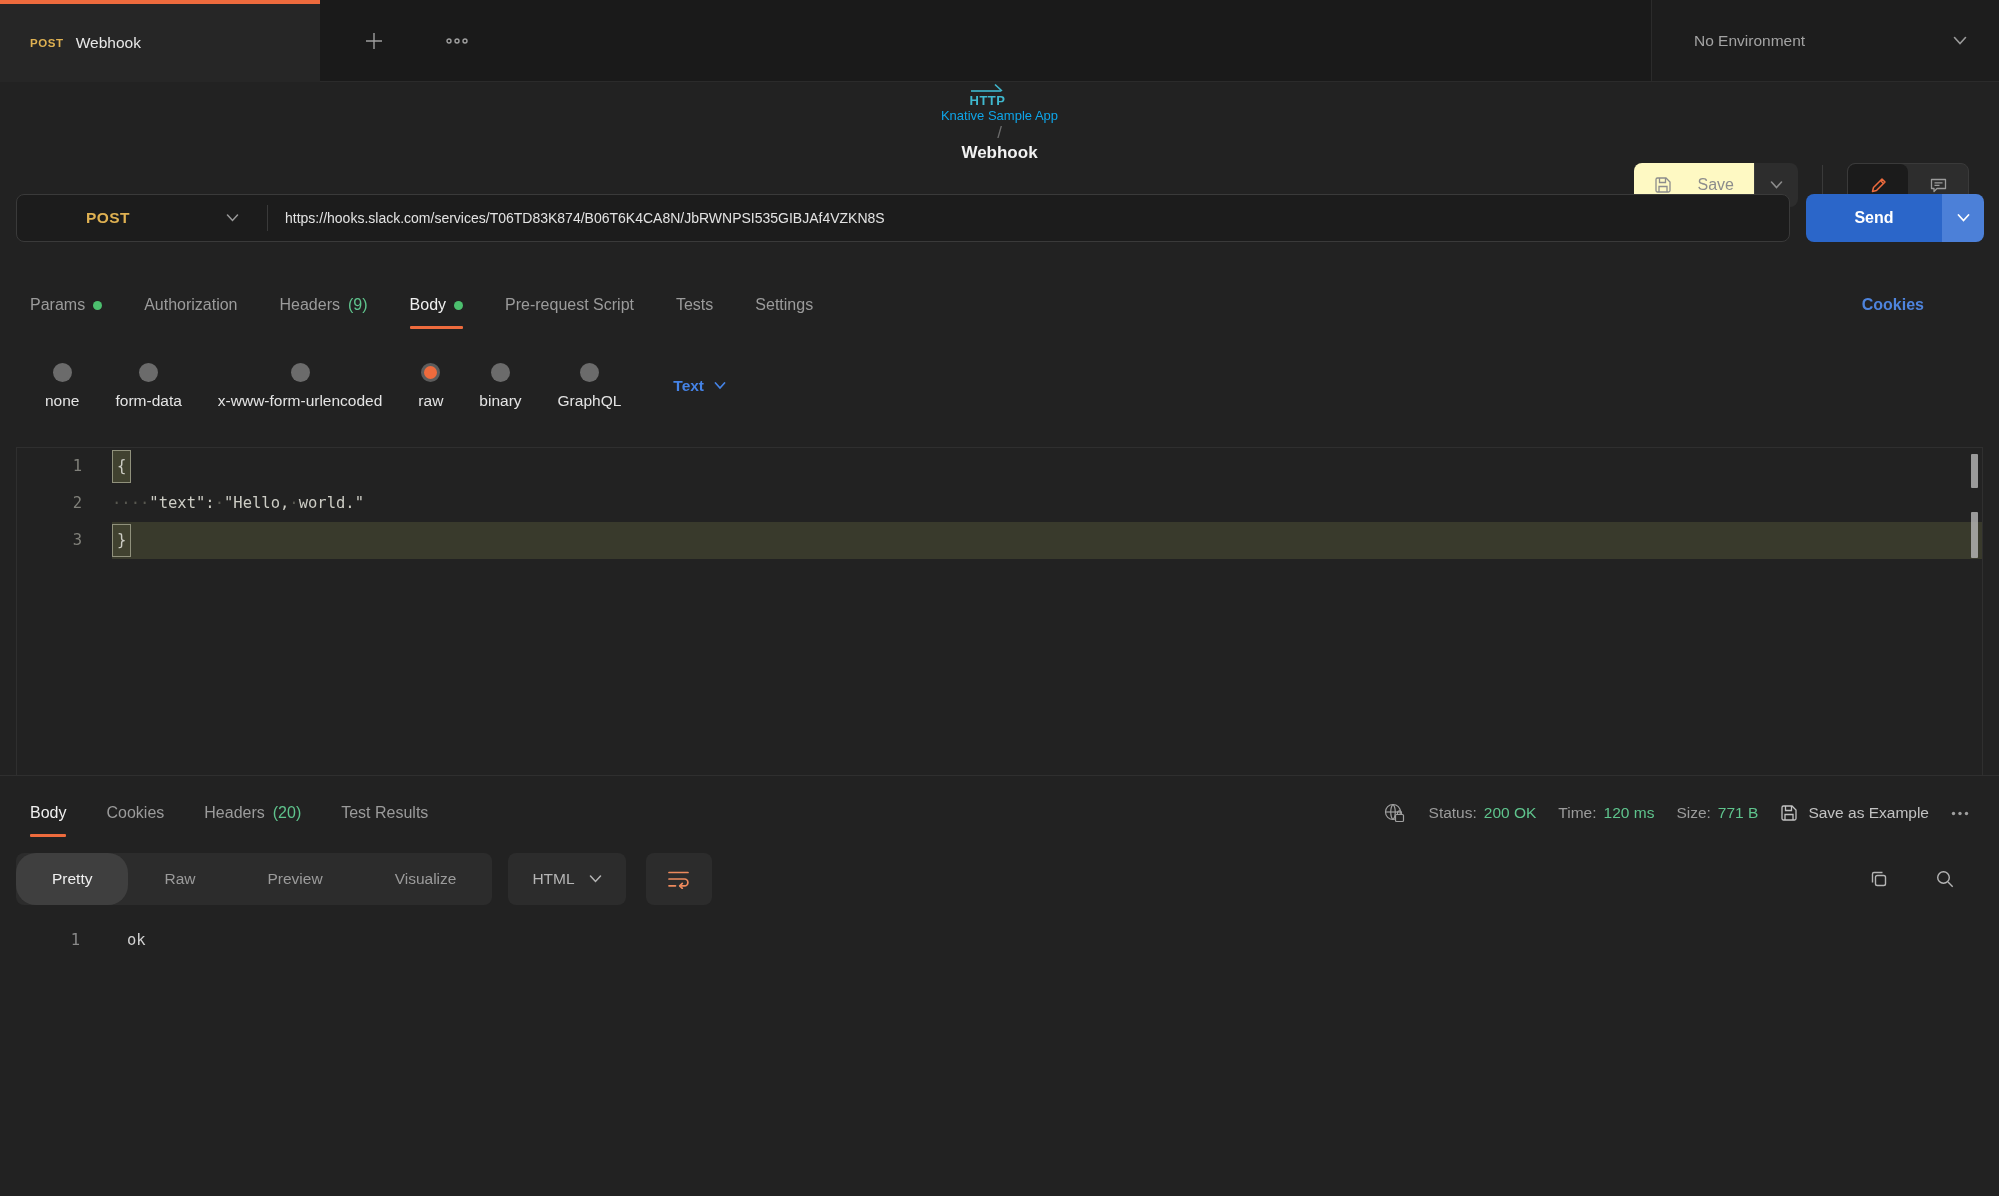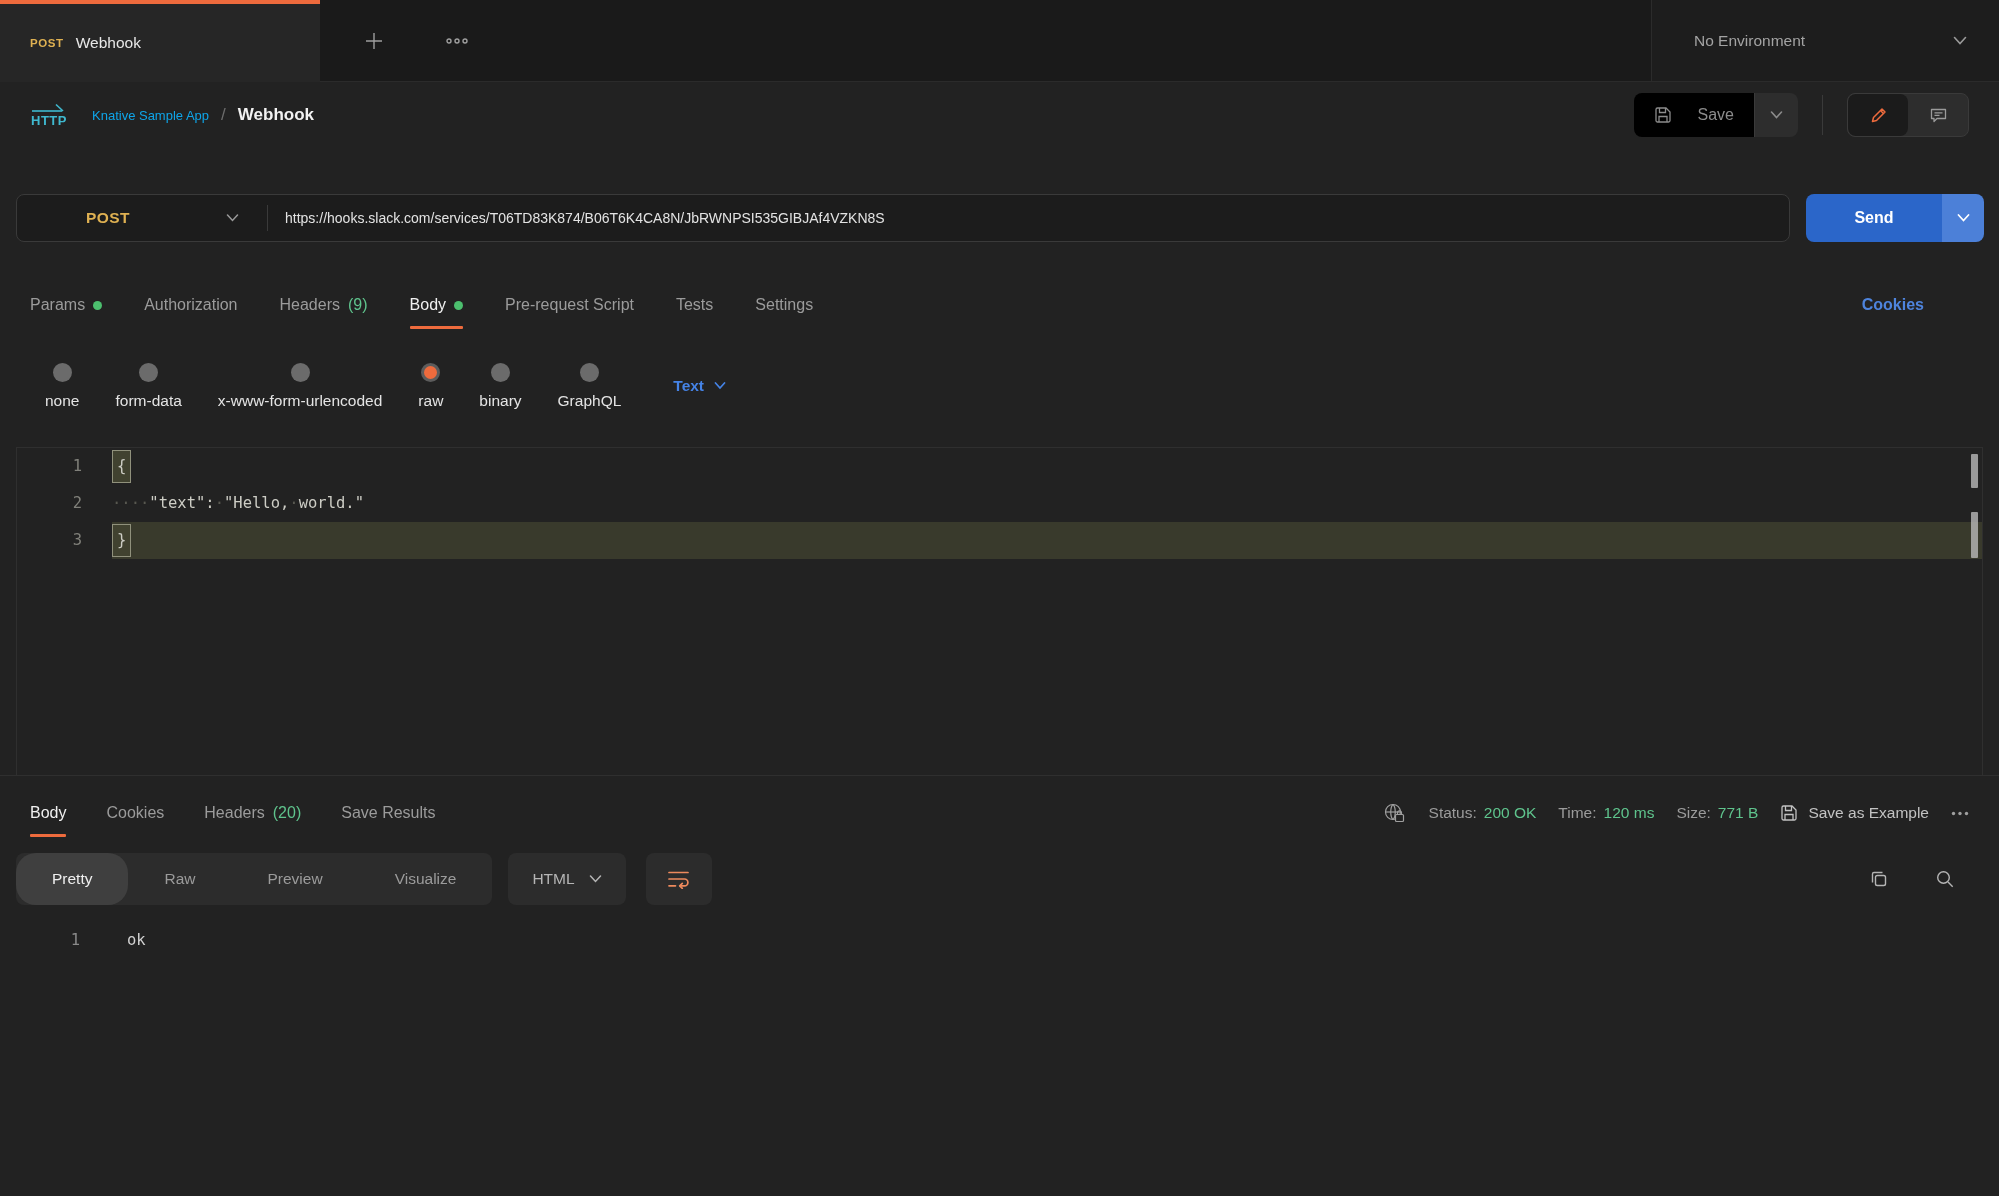--- a/index.html
+++ b/index.html
@@ -25,30 +25,30 @@
     display:flex; align-items:center; gap:60px; padding-left:42px; color:#9f9f9f;
   }
   .topbar-env {
     width:348px; background:#1d1d1d; border-bottom:1px solid #2b2b2b; border-left:1px solid #2b2b2b;
     display:flex; align-items:center; padding:0 32px 0 42px; color:#a3a3a3; font-size:15.5px;
   }
   .topbar-env .icon { margin-left:auto; color:#9a9a9a; }
   .iconbtn { background:none; border:none; color:#9f9f9f; cursor:pointer; display:inline-flex; }
 
   
-  .crumb-row { position:absolute; top:82px; left:0; width:1999px; height:66px; display:flex; align-items:center; padding:0 30px; }
+  .crumb-row { position:absolute; top:82px; left:0; width:1999px; height:66px; display:flex; align-items:center; padding:0 30px;flex-direction:column; }
   .http-badge { color:#3fb9cf; display:flex; flex-direction:column; align-items:center; margin-right:24px; }
   .http-badge .word { font-size:13px; font-weight:bold; letter-spacing:.5px; }
   .crumb-collection { color:#0ea5e9; font-size:13px; }
   .crumb-sep { color:#6d6d6d; font-size:17px; margin:0 12px; }
   .crumb-request { color:#f2f2f2; font-size:17px; font-weight:600; }
   .crumb-right { margin-left:auto; display:flex; align-items:center; }
   .save-group { display:flex; height:44px; border-radius:8px; overflow:hidden; }
   .save-main {
-    display:flex; align-items:center; gap:26px; background:#000000; color:#8c8c8c;
+    display:flex; align-items:center; gap:26px; background:#fef9c3; color:#8c8c8c;
     font-size:16px; padding:0 20px; border:none; cursor:pointer;justify-content:center;
   }
   .save-caret { width:44px; background:#2d2d2d; border:none; border-left:1px solid #3a3a3a; color:#8c8c8c; cursor:pointer; display:flex; align-items:center; justify-content:center; }
   .crumb-vdiv { width:1px; height:40px; background:#3a3a3a; margin:0 24px; }
   .edit-group { display:flex; height:44px; border-radius:8px; overflow:hidden; background:#2d2d2d; border:1px solid #3a3a3a; }
   .edit-seg { width:60px; display:flex; align-items:center; justify-content:center; border:none; background:transparent; cursor:pointer; }
   .edit-seg.active { background:#1b1b1b; border-radius:8px; }
   .edit-seg.pencil { color:#ee6b3d; }
   .edit-seg.comment { color:#9a9a9a; }
 
@@ -331,21 +331,21 @@
     <span class="underline"></span>
   </div>
   <div class="rtab">
     <span>Cookies</span>
   </div>
   <div class="rtab">
     <span>Headers</span>
     <span class="count">(20)</span>
   </div>
   <div class="rtab">
-    <span>Save Results</span>
+    <span>Test Results</span>
   </div>
 
   <div class="resp-meta">
     <span class="icon globe">
       <svg width="24" height="22" viewBox="0 0 24 22" fill="none" stroke="currentColor" stroke-width="1.2">
           <circle cx="10" cy="10" r="7.5"></circle>
           <path d="M2.5 10h15"></path>
           <path d="M10 2.5c-3 2.6-3 12.4 0 15"></path>
           <path d="M10 2.5c3 2.6 3 12.4 0 15"></path>
           <rect x="12.5" y="12.5" width="8" height="7" rx="1" fill="#222222"></rect>

